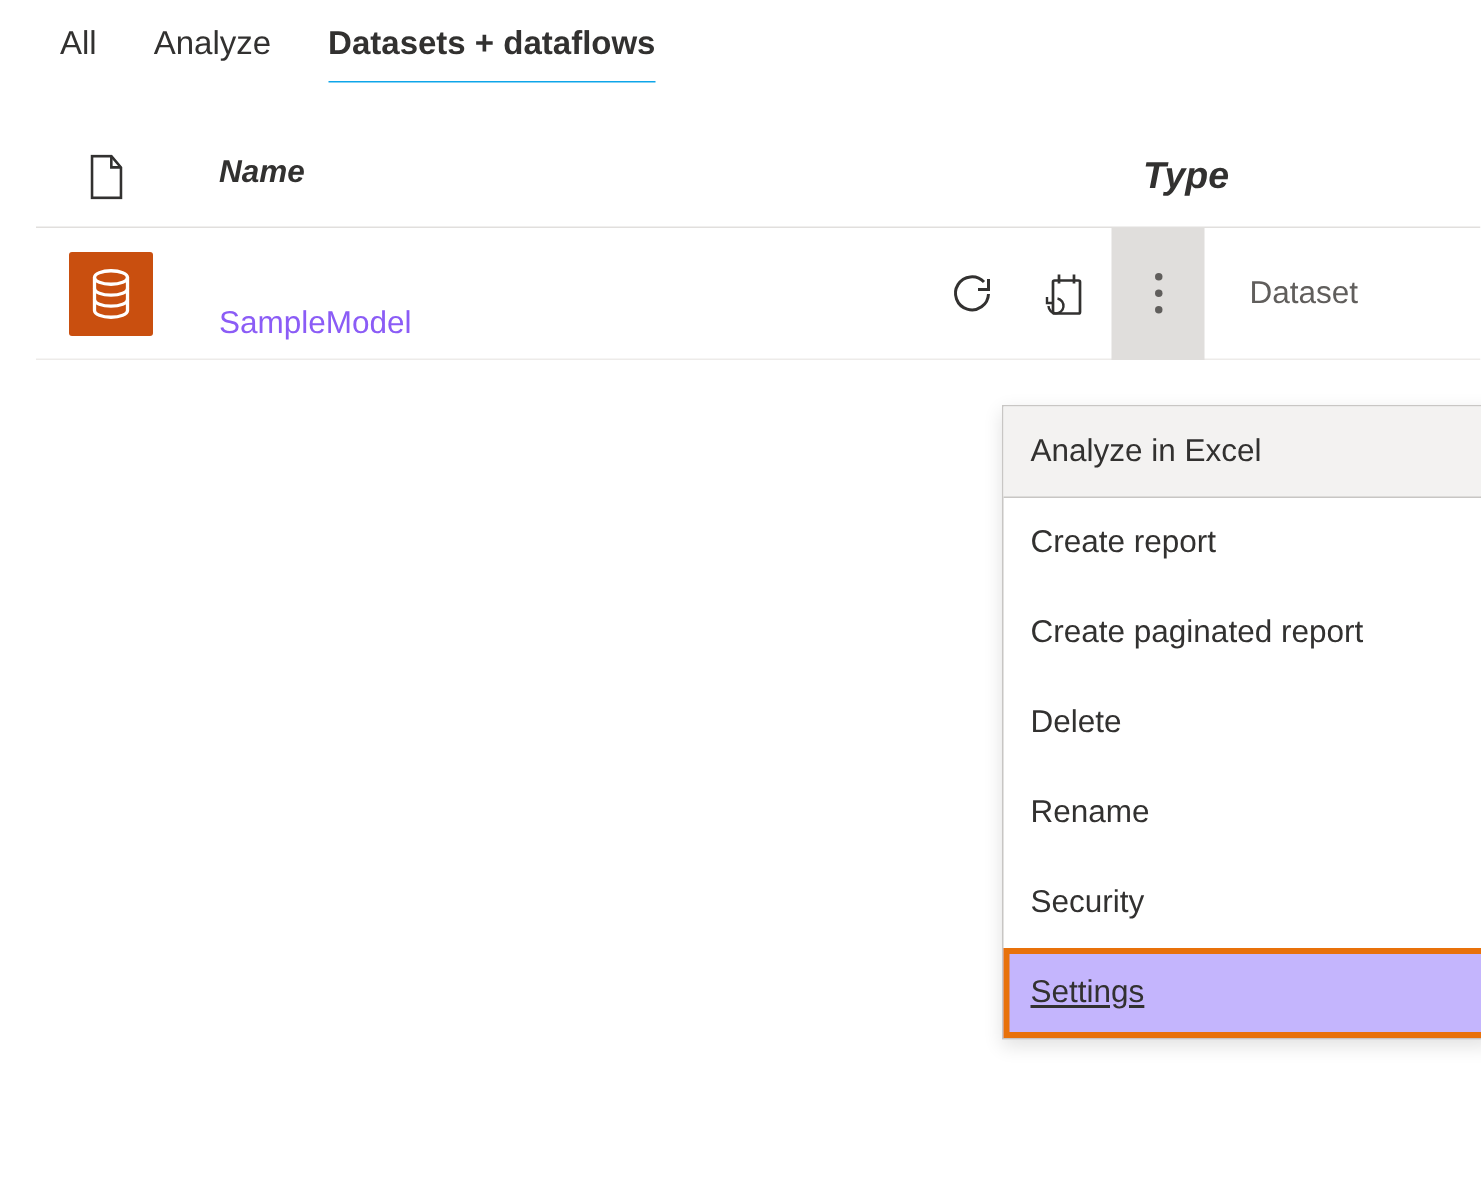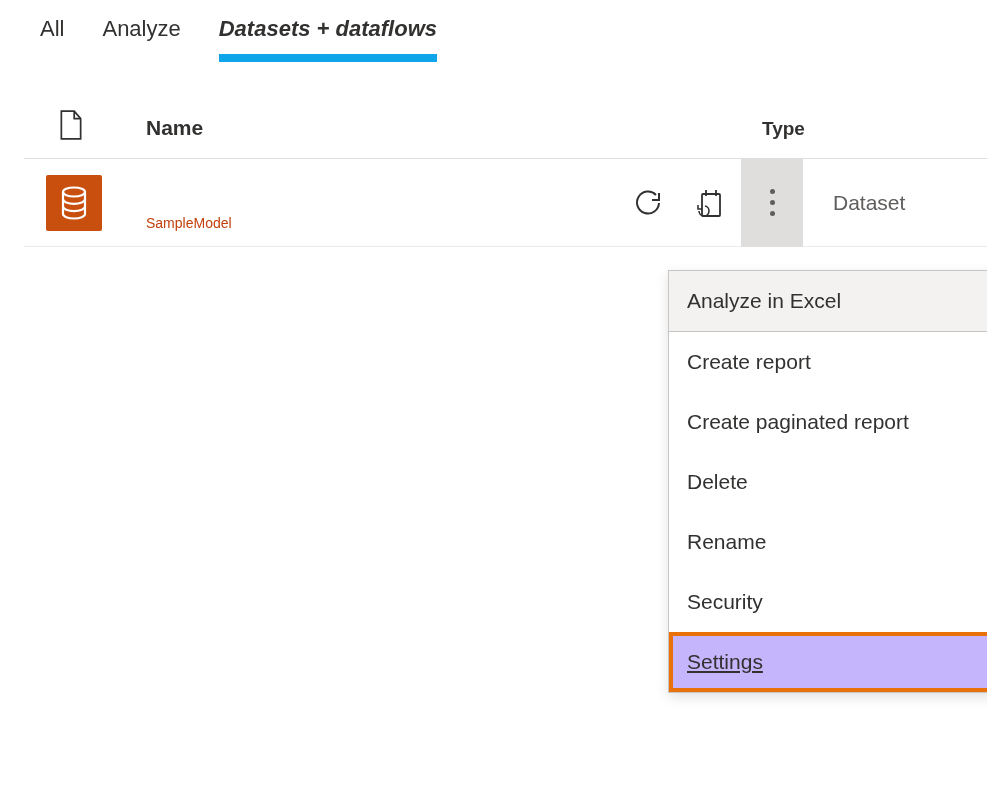--- a/index.html
+++ b/index.html
@@ -19,45 +19,45 @@
     }
     .tab {
       font-size: 22px;
       color: #323130;
       padding-bottom: 12px;
       cursor: pointer;
       font-weight: 400;
     }
     .tab.active {
       font-weight: 600;
-      border-bottom: 8px solid #0ea5e9;
-      font-style: italic;
+      border-bottom: 1px solid #0ea5e9;
     }
     .table-header {
       display: flex;
-      align-items: flex-end;
+      align-items: flex-start;
       padding: 48px 0 18px 0;
       border-bottom: 1px solid #e1dfdd;
       margin-left: 24px;
+      font-style: italic;
     }
     .th-icon-col {
       width: 122px;
       display: flex;
       justify-content: flex-start;
       padding-left: 34px;
     }
     .th-name {
       flex: 1;
       font-size: 21px;
       font-weight: 600;
       color: #323130;
     }
     .th-type {
       width: 225px;
-      font-size: 19px;
+      font-size: 25px;
       font-weight: 600;
       color: #323130;
     }
     .doc-icon-svg {
       width: 26px;
       height: 30px;
     }
     .row {
       display: flex;
       align-items: center;
@@ -75,22 +75,22 @@
       width: 56px;
       height: 56px;
       background: #c94f0f;
       display: flex;
       align-items: center;
       justify-content: center;
       border-radius: 2px;
     }
     .row-name {
       flex: 1;
-      font-size: 14px;
-      color: #c2410c;
+      font-size: 21px;
+      color: #8b5cf6;
       margin-top: 40px;
     }
     .row-actions {
       display: flex;
       align-items: center;
       gap: 0;
     }
     .action-btn {
       width: 62px;
       height: 88px;

